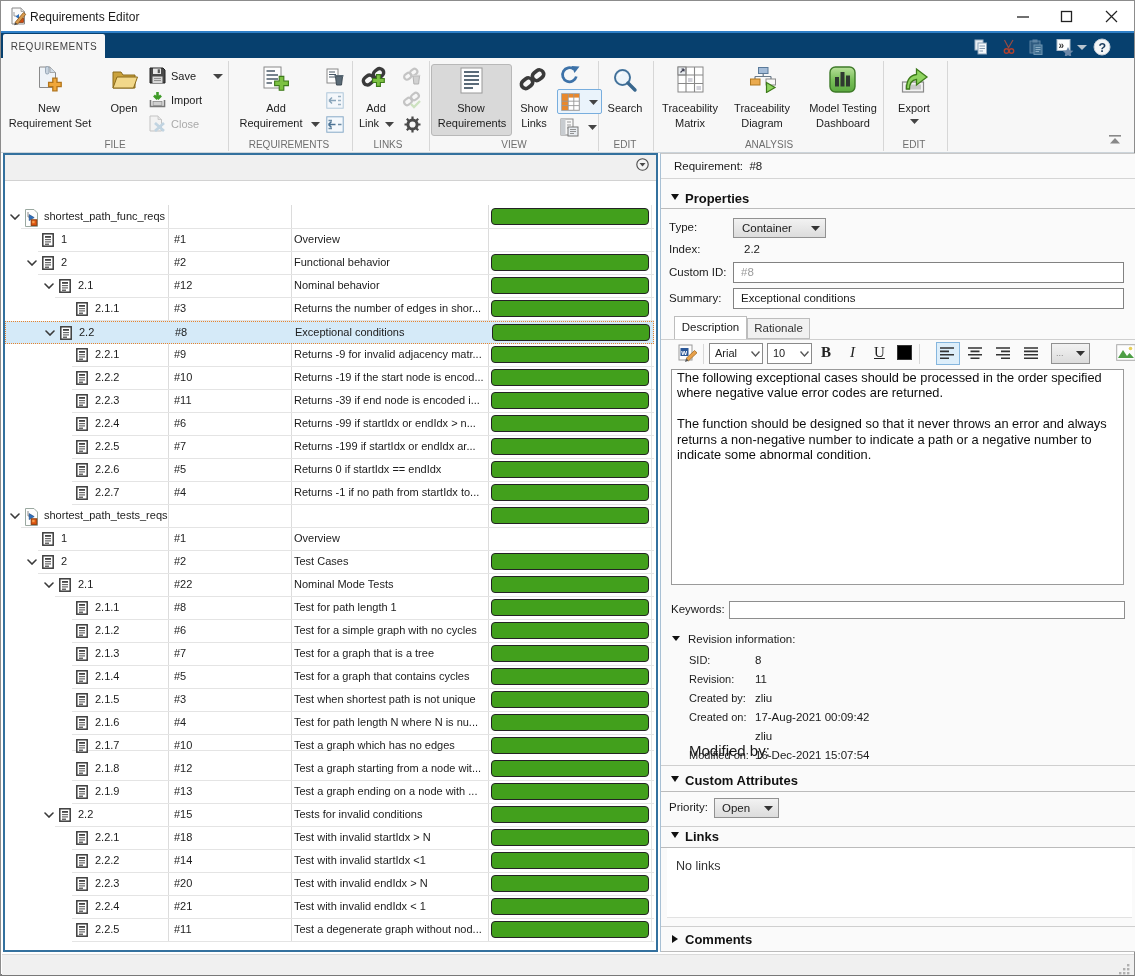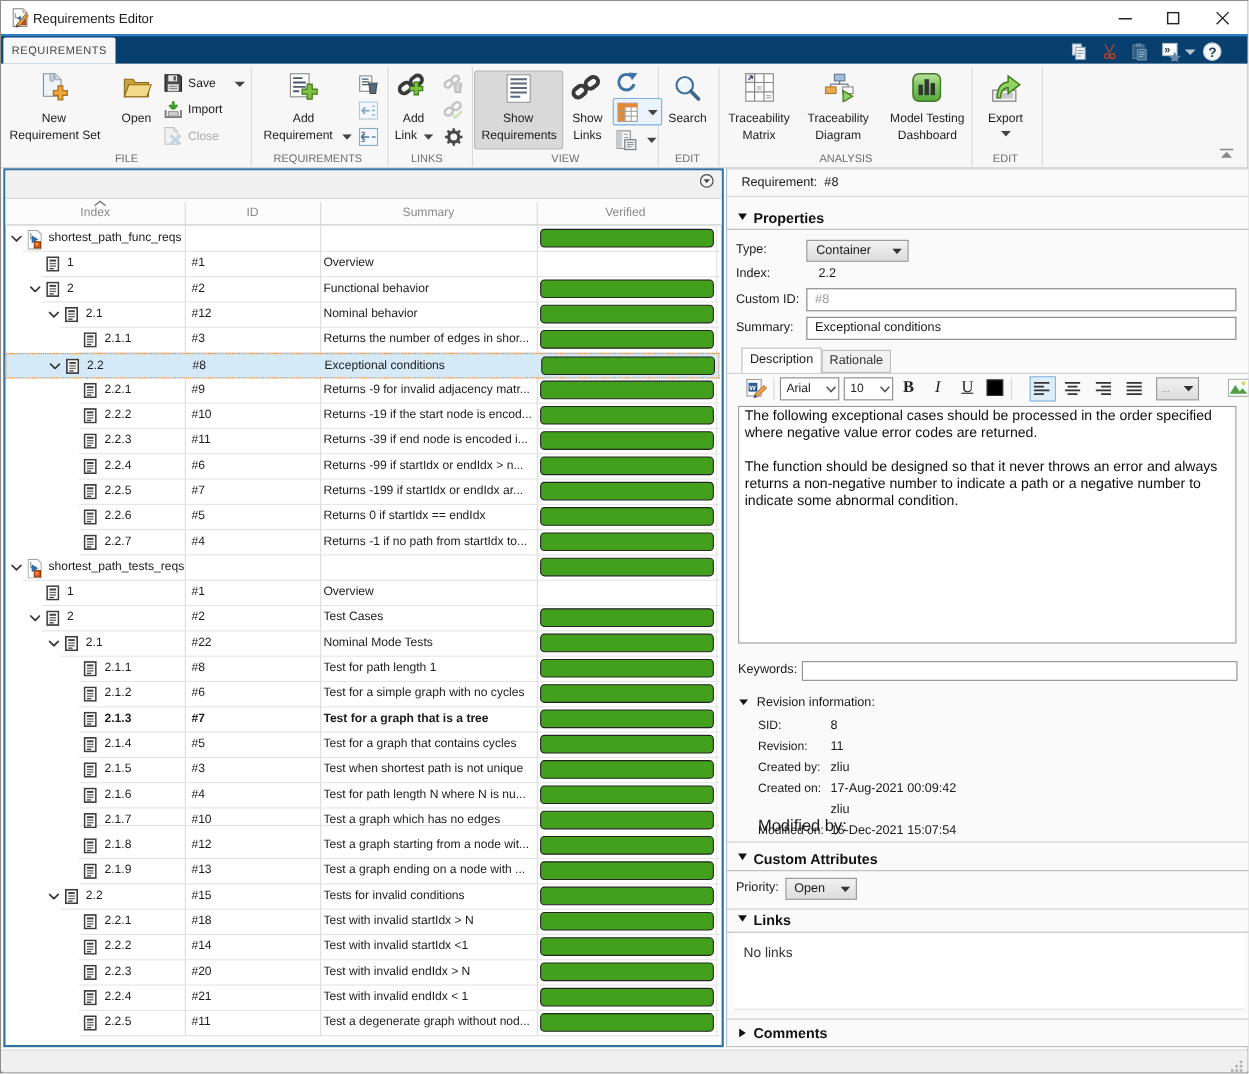--- a/index.html
+++ b/index.html
@@ -357,34 +357,20 @@
 
 <div class="abs" style="left:2px;top:152px;width:655px;height:799px;border:2px solid #34719e;background:#fff">
  <div class="abs" style="left:0;top:0;width:651px;height:26px;background:#f0f0f0;border-bottom:1px solid #d2d2d2">
    <span class="abs" style="left:631px;top:3px">
    <svg width="13" height="13" viewBox="0 0 13 13">
     <circle cx="6.5" cy="6.5" r="5.7" fill="#f4f4f4" stroke="#4a4a4a" stroke-width="1.1"></circle>
     <path d="M3.5 5 L9.5 5 L6.5 8.6 Z" fill="#4a4a4a"></path>
    </svg>
         </span>
  </div>
- <div class="abs" style="left:0;top:26px;width:651px;height:24px;background:#fcfcfc;border-bottom:1px solid #c6c6c6">
-   <span class="abs" style="left:80px;top:1px">
-          <svg width="12" height="6" viewBox="0 0 12 6">
-            <path d="M1 5 L6 1 L11 5" fill="none" stroke="#8a8a8a" stroke-width="1.4"></path>
-          </svg>
-        </span>
-   <div class="abs" style="left:0;top:6px;width:163px;text-align:center;font-size:11px;color:#8a8a8a">Index</div>
-   <div class="abs" style="left:163px;top:6px;width:123px;text-align:center;font-size:11px;color:#8a8a8a">ID</div>
-   <div class="abs" style="left:286px;top:6px;width:197px;text-align:center;font-size:11px;color:#8a8a8a">Summary</div>
-   <div class="abs" style="left:483px;top:6px;width:161px;text-align:center;font-size:11px;color:#8a8a8a">Verified</div>
-   <div class="abs" style="left:163px;top:3px;width:1px;height:21px;background:#d8d8d8"></div>
-   <div class="abs" style="left:286px;top:3px;width:1px;height:21px;background:#d8d8d8"></div>
-   <div class="abs" style="left:483px;top:3px;width:1px;height:21px;background:#d8d8d8"></div>
- </div>
  <div class="abs" style="left:163px;top:50px;width:1px;height:737px;background:#dcdcdc"></div>
  <div class="abs" style="left:286px;top:50px;width:1px;height:737px;background:#dcdcdc"></div>
  <div class="abs" style="left:483px;top:50px;width:1px;height:737px;background:#dcdcdc"></div>
  <div class="abs" style="left:646px;top:50px;width:1px;height:737px;background:#e4e4e4"></div>
 
 <div style="position:absolute;left:0;top:50.5px;width:649px;height:23.0px;">
 <div style="position:absolute;left:16px;right:0;bottom:0;height:1px;background:#e4e4e4"></div>
 <span style="position:absolute;left:5px;top:8px">
           <svg width="10" height="6" viewBox="0 0 10 6">
             <path d="M1 1 L5 5 L9 1" fill="none" stroke="#3a3a3a" stroke-width="1.6" stroke-linecap="round"></path>
@@ -708,21 +694,21 @@
             <rect x="3" y="6" width="6" height="1.2" fill="#666"></rect>
             <rect x="3" y="8.3" width="6" height="1.2" fill="#666"></rect>
             <rect x="3" y="10.6" width="4" height="1.2" fill="#444"></rect>
           </svg>
         </span>
 <span style="position:absolute;left:90px;top:4.5px;font-size:11px;color:#1c1c1c">2.1.2</span>
 <span style="position:absolute;left:169px;top:4.5px;font-size:11px;color:#1c1c1c">#6</span>
 <span style="position:absolute;left:289px;top:4.5px;width:193px;overflow:hidden;font-size:11px;color:#1c1c1c;white-space:nowrap">Test for a simple graph with no cycles</span>
 <div style="position:absolute;left:486px;top:2.5px;width:158px;height:17px;background:#42a01c;border:1.7px solid #242424;border-radius:4px"></div>
 </div>
-<div style="position:absolute;left:0;top:487.5px;width:649px;height:23.0px;font-weight:bold;">
+<div style="position:absolute;left:0;top:487.5px;width:649px;height:23.0px;">
 <div style="position:absolute;left:67px;right:0;bottom:0;height:1px;background:#e4e4e4"></div>
 <span style="position:absolute;left:71px;top:4px">
           <svg width="12" height="14" viewBox="0 0 12 14">
             <rect x="0.8" y="0.8" width="10.4" height="12.4" fill="#fff" stroke="#3c3c3c" stroke-width="1.5"></rect>
             <rect x="3" y="3" width="6" height="1.8" fill="#444"></rect>
             <rect x="3" y="6" width="6" height="1.2" fill="#666"></rect>
             <rect x="3" y="8.3" width="6" height="1.2" fill="#666"></rect>
             <rect x="3" y="10.6" width="4" height="1.2" fill="#444"></rect>
           </svg>
         </span>

